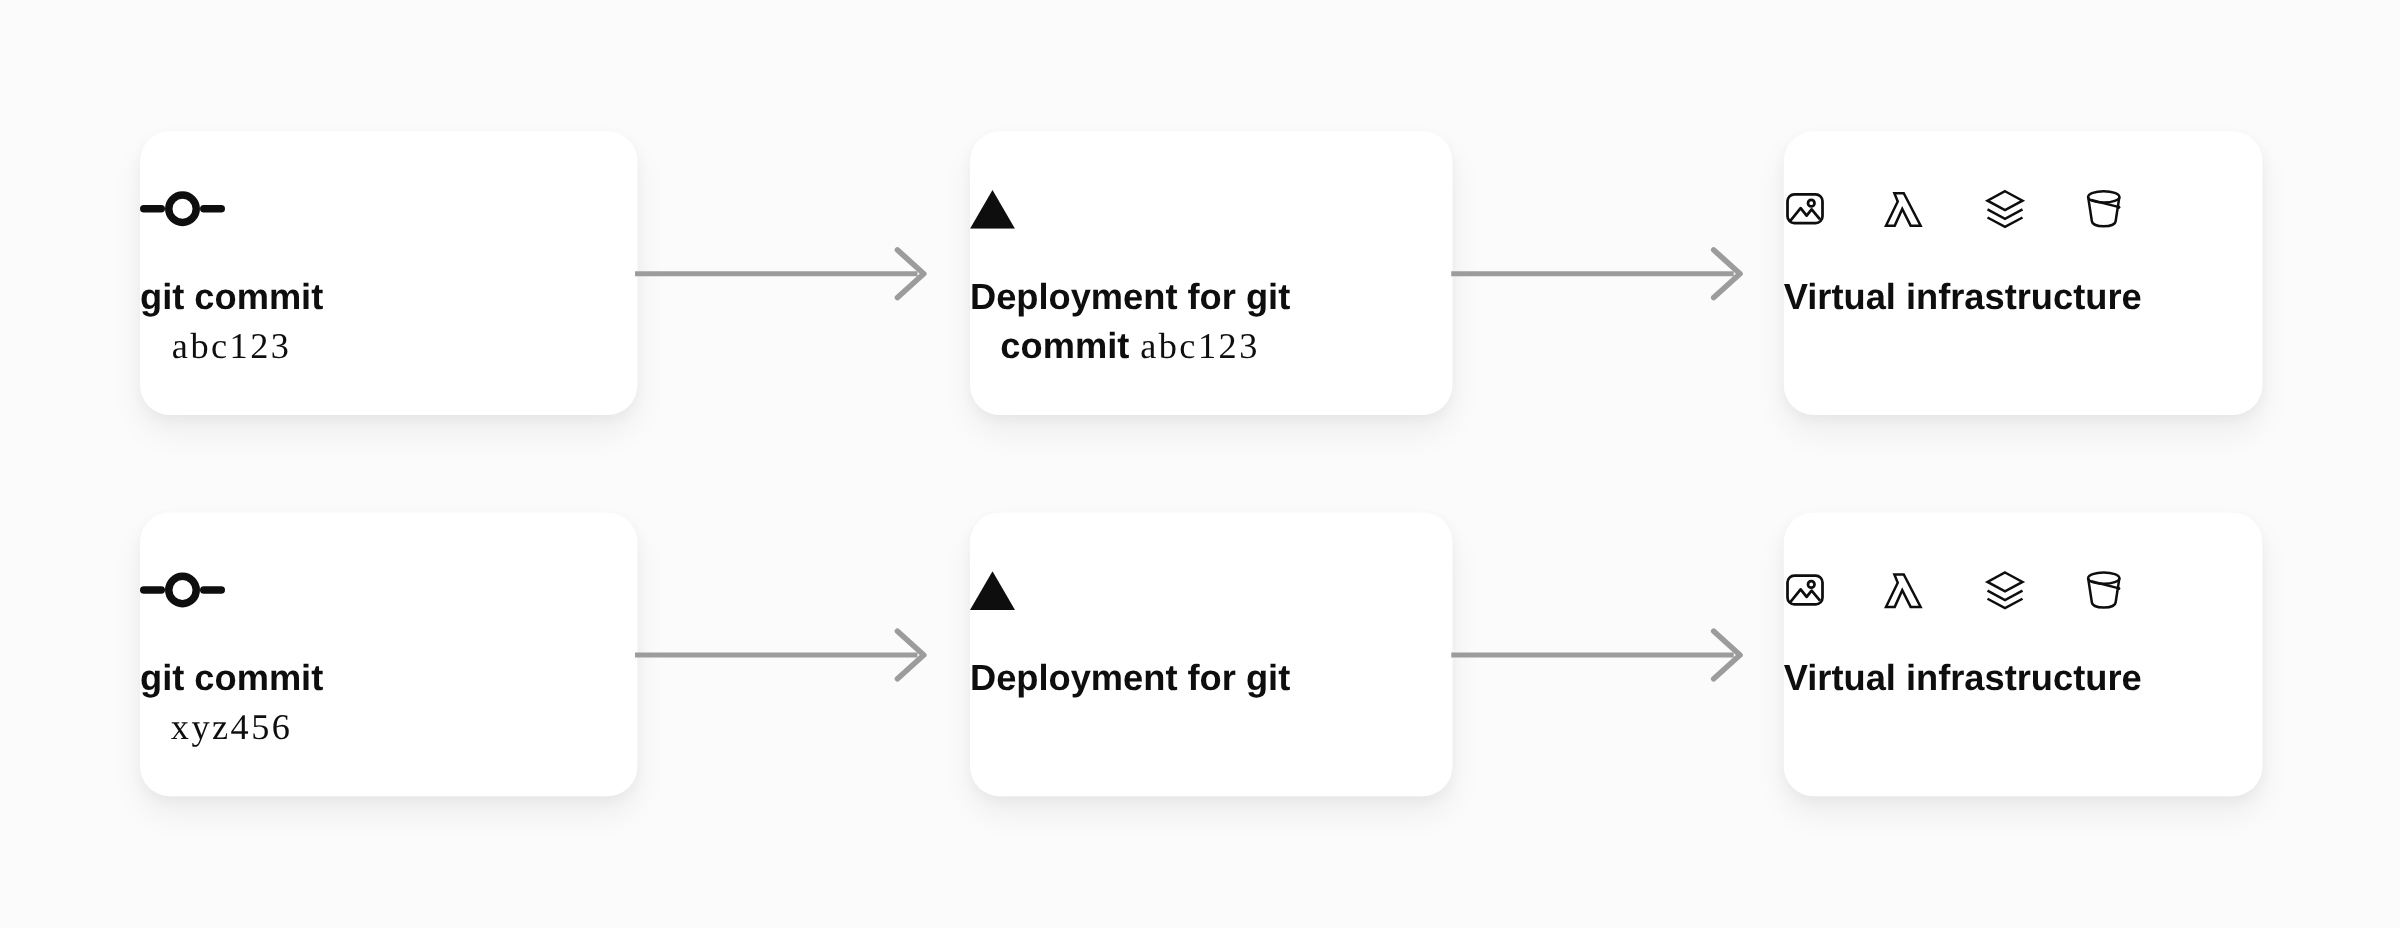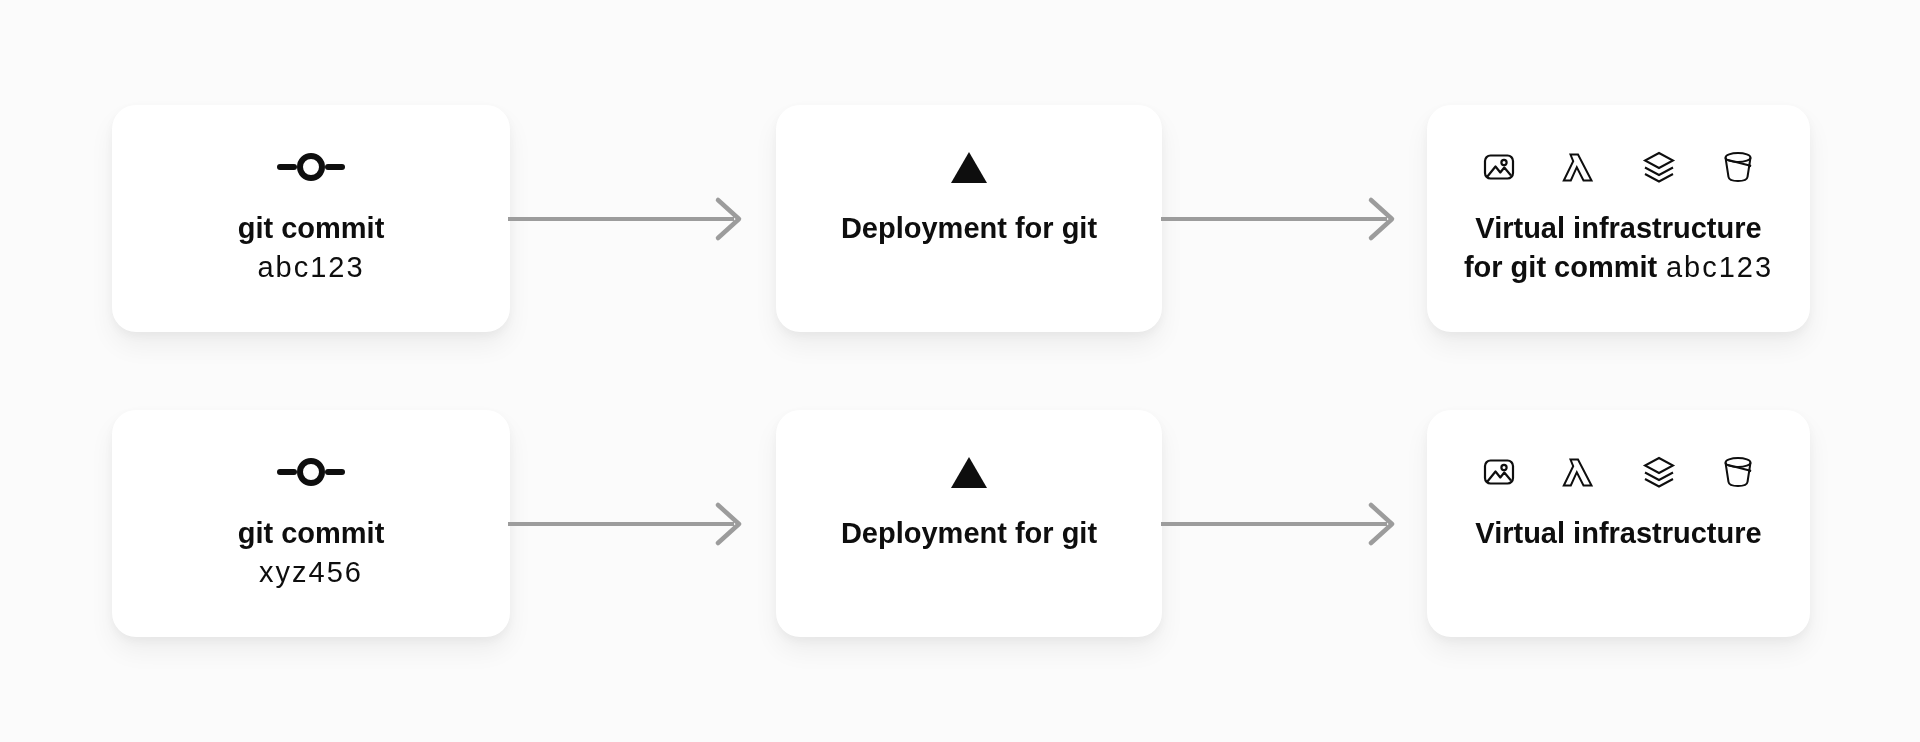--- a/index.html
+++ b/index.html
@@ -15,44 +15,46 @@
     overflow: hidden;
     background: #fbfbfb;
   }
   .card {
     position: absolute;
     background: #ffffff;
     border-radius: 24px;
     box-shadow: 0 14px 26px rgba(0,0,0,0.055), 0 4px 10px rgba(0,0,0,0.04);
     display: flex;
     flex-direction: column;
-    align-items: center;
+    align-items: flex-start;
     padding-top: 43px;
     box-sizing: border-box;
     height: 227px;
+    gap: 10px;
   }
   .icon-row {
     height: 38px;
     display: flex;
     align-items: center;
     justify-content: center;
     gap: 46px;
     margin-bottom: 23px;
   }
   .label {
     text-align: center;
     color: #0e0e0e;
     font-size: 29px;
     line-height: 39px;
   }
   .line { white-space: nowrap; }
   .bold { font-weight: 700; }
   .code {
     font-weight: 400;
     letter-spacing: 2px;
+    font-family: Liberation Serif, serif;
   }
   .bold:not(:empty) + .code:not(:empty) { margin-left: 0.30em; }
   .arrow { position: absolute; }
   svg.glyph { display: block; }
 </style>
 </head>
 <body>
 
 <div class="canvas">
 
@@ -82,20 +84,21 @@
   <div class="card" style="left:776px; top:105px; width:386px;">
     <div class="icon-row">
       <span>
         <svg class="glyph" width="36" height="31" viewBox="0 0 36 31">
           <path d="M18 0 L36 31 L0 31 Z" fill="#0e0e0e"></path>
         </svg>
       </span>
     </div>
     <div class="label">
       <div class="line"><span class="bold">Deployment for git</span><span class="code"></span></div>
+      <div class="line"><span class="bold">commit</span><span class="code">abc123</span></div>
     </div>
   </div>
 
   <div class="arrow" style="left:1159px; top:195px;">
     <svg class="glyph" width="240" height="48" viewBox="0 0 240 48" fill="none" stroke="#9c9c9c">
       <line x1="2" y1="24" x2="228" y2="24" stroke-width="4"></line>
       <path d="M212 5 L233 24 L212 43" stroke-width="4.5" stroke-linecap="round" stroke-linejoin="round"></path>
     </svg>
   </div>
 
@@ -124,21 +127,20 @@
         <svg class="glyph" width="34" height="34" viewBox="0 0 34 34" fill="none" stroke="#0e0e0e" stroke-width="2">
           <ellipse cx="16" cy="7.5" rx="12.5" ry="4.5"></ellipse>
           <path d="M3.5 7.5 L6.5 27 C6.8 29.5 10.9 31 16 31 C21.1 31 25.2 29.5 25.5 27 L28.5 7.5"></path>
           <path d="M6 10 L27.5 15.5"></path>
           <circle cx="27.9" cy="15.8" r="1.4" fill="#0e0e0e" stroke="none"></circle>
         </svg>
       </span>
     </div>
     <div class="label">
       <div class="line"><span class="bold">Virtual infrastructure</span><span class="code"></span></div>
-      <div class="line"><span class="bold">for git commit</span><span class="code">abc123</span></div>
     </div>
   </div>
 
   <div class="card" style="left:112px; top:410px; width:398px;">
     <div class="icon-row">
       <span>
         <svg class="glyph" width="68" height="34" viewBox="0 0 68 34" fill="none" stroke="#0e0e0e">
           <line x1="3" y1="17" x2="17" y2="17" stroke-width="6" stroke-linecap="round"></line>
           <circle cx="34" cy="17" r="11" stroke-width="6"></circle>
           <line x1="51" y1="17" x2="65" y2="17" stroke-width="6" stroke-linecap="round"></line>

